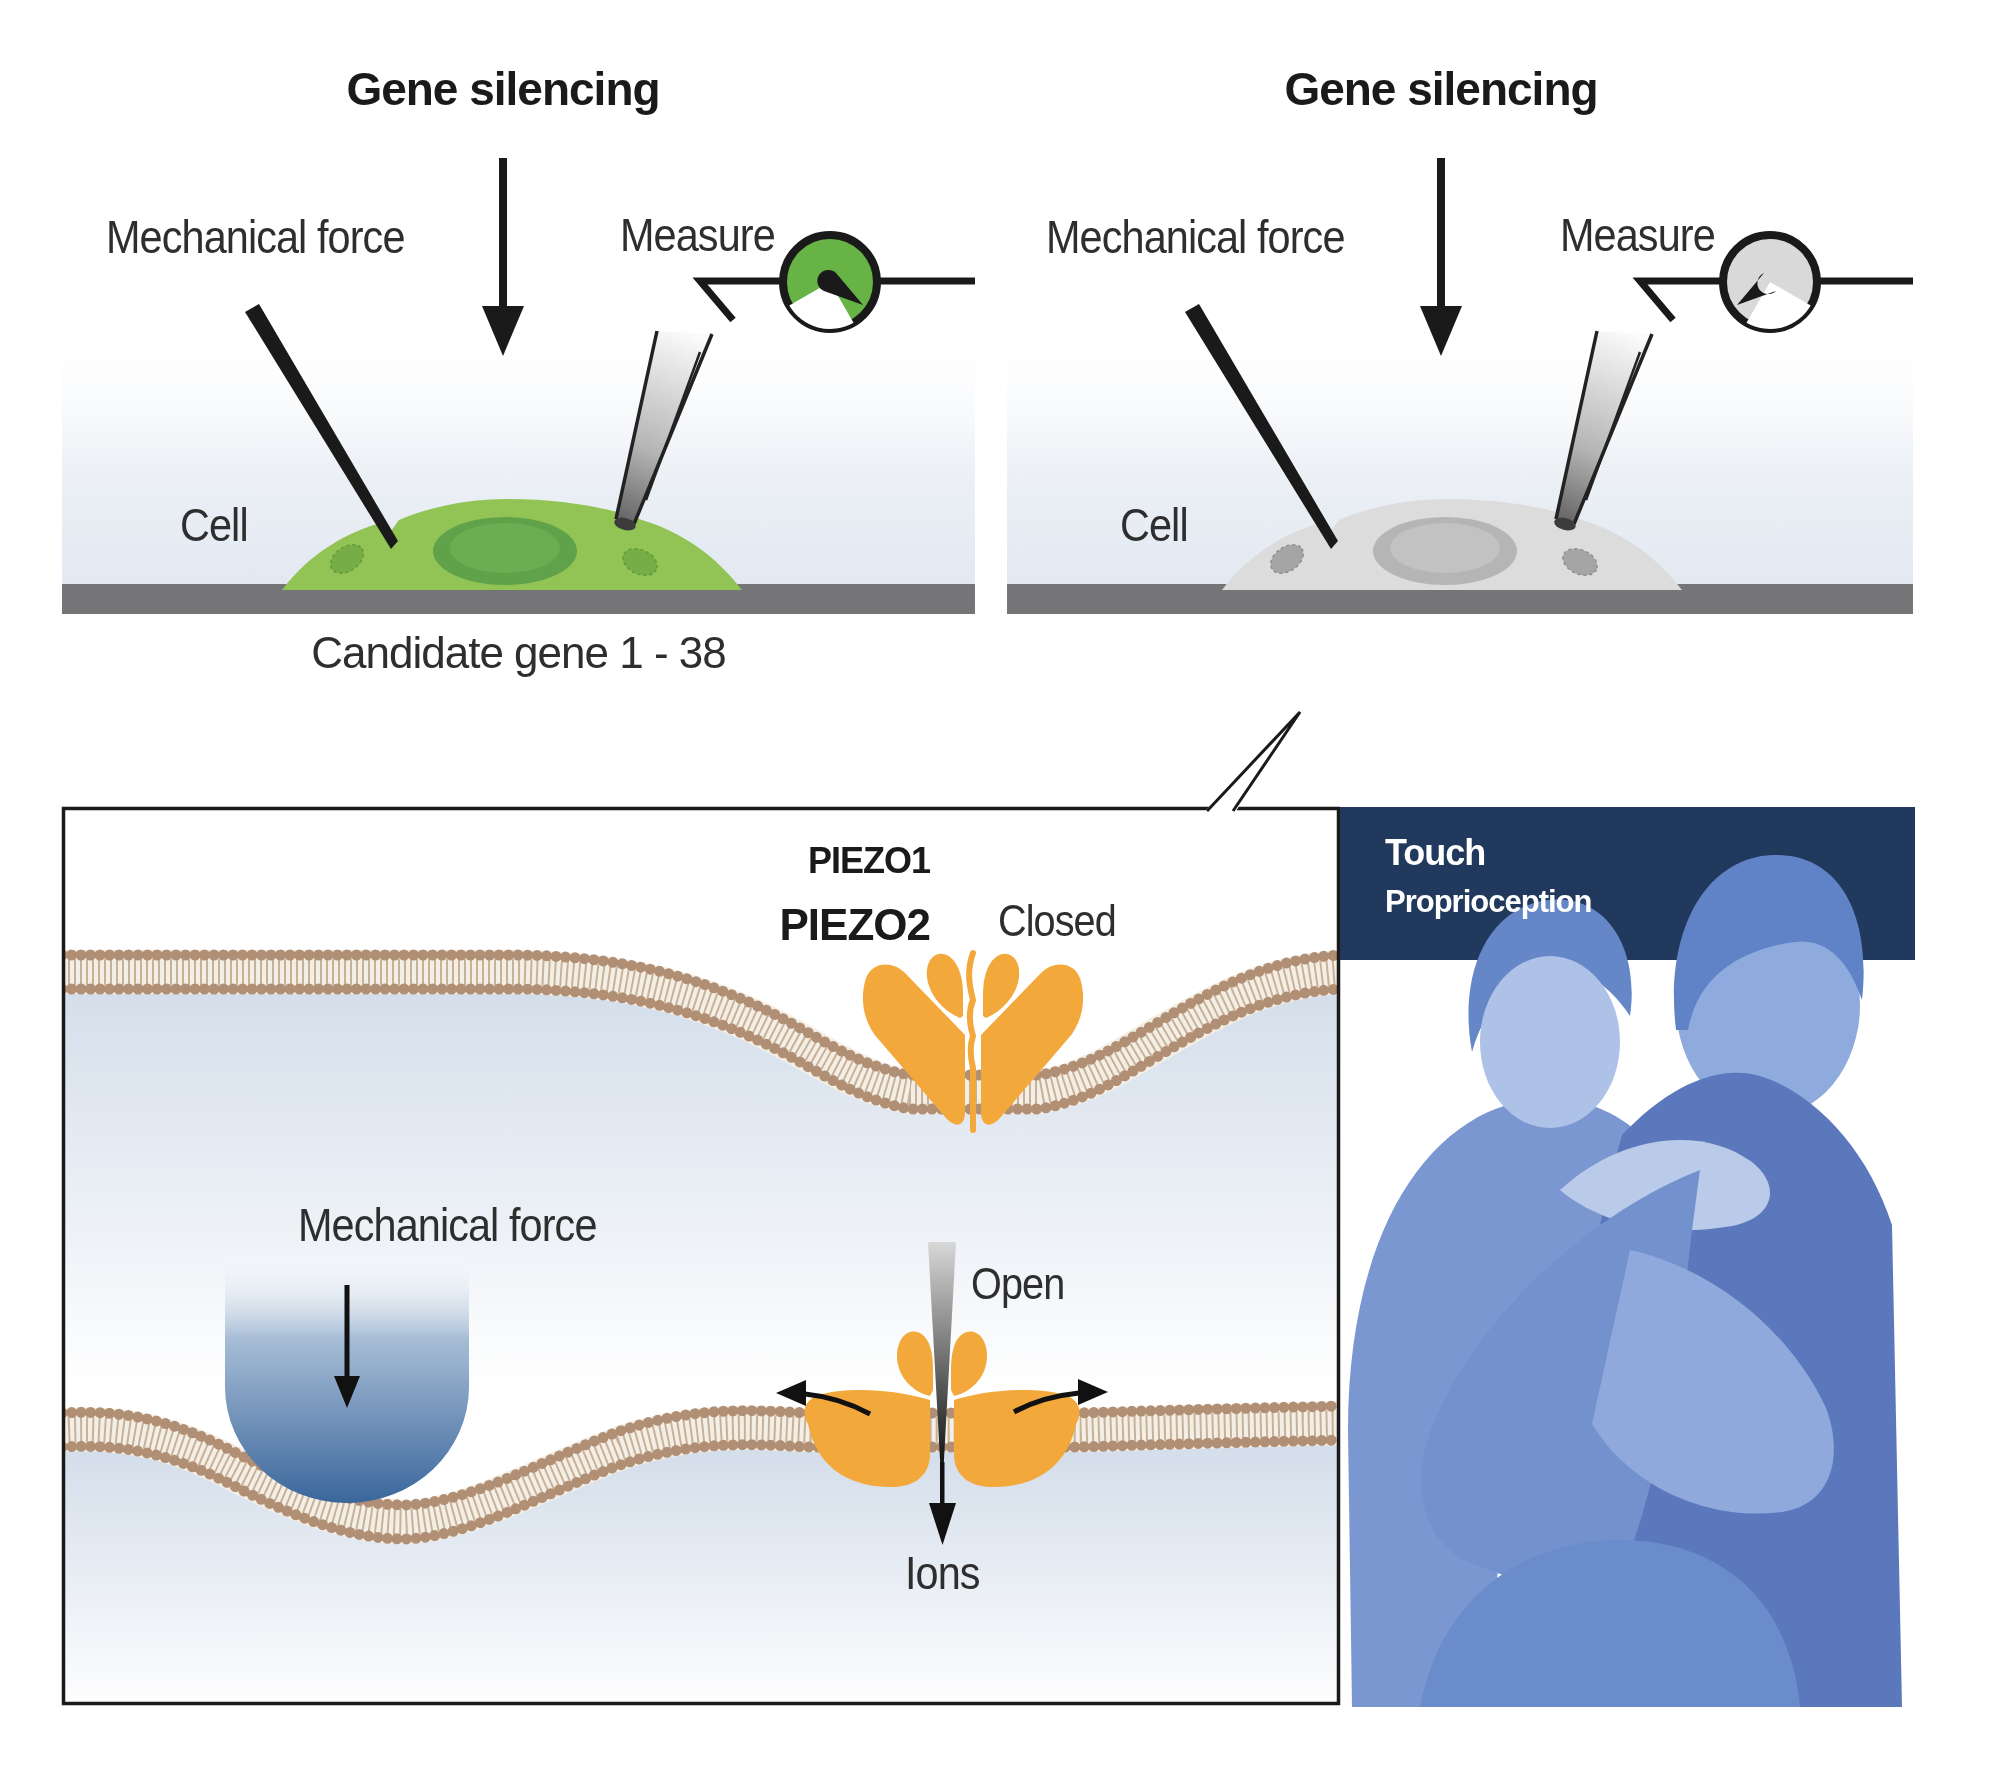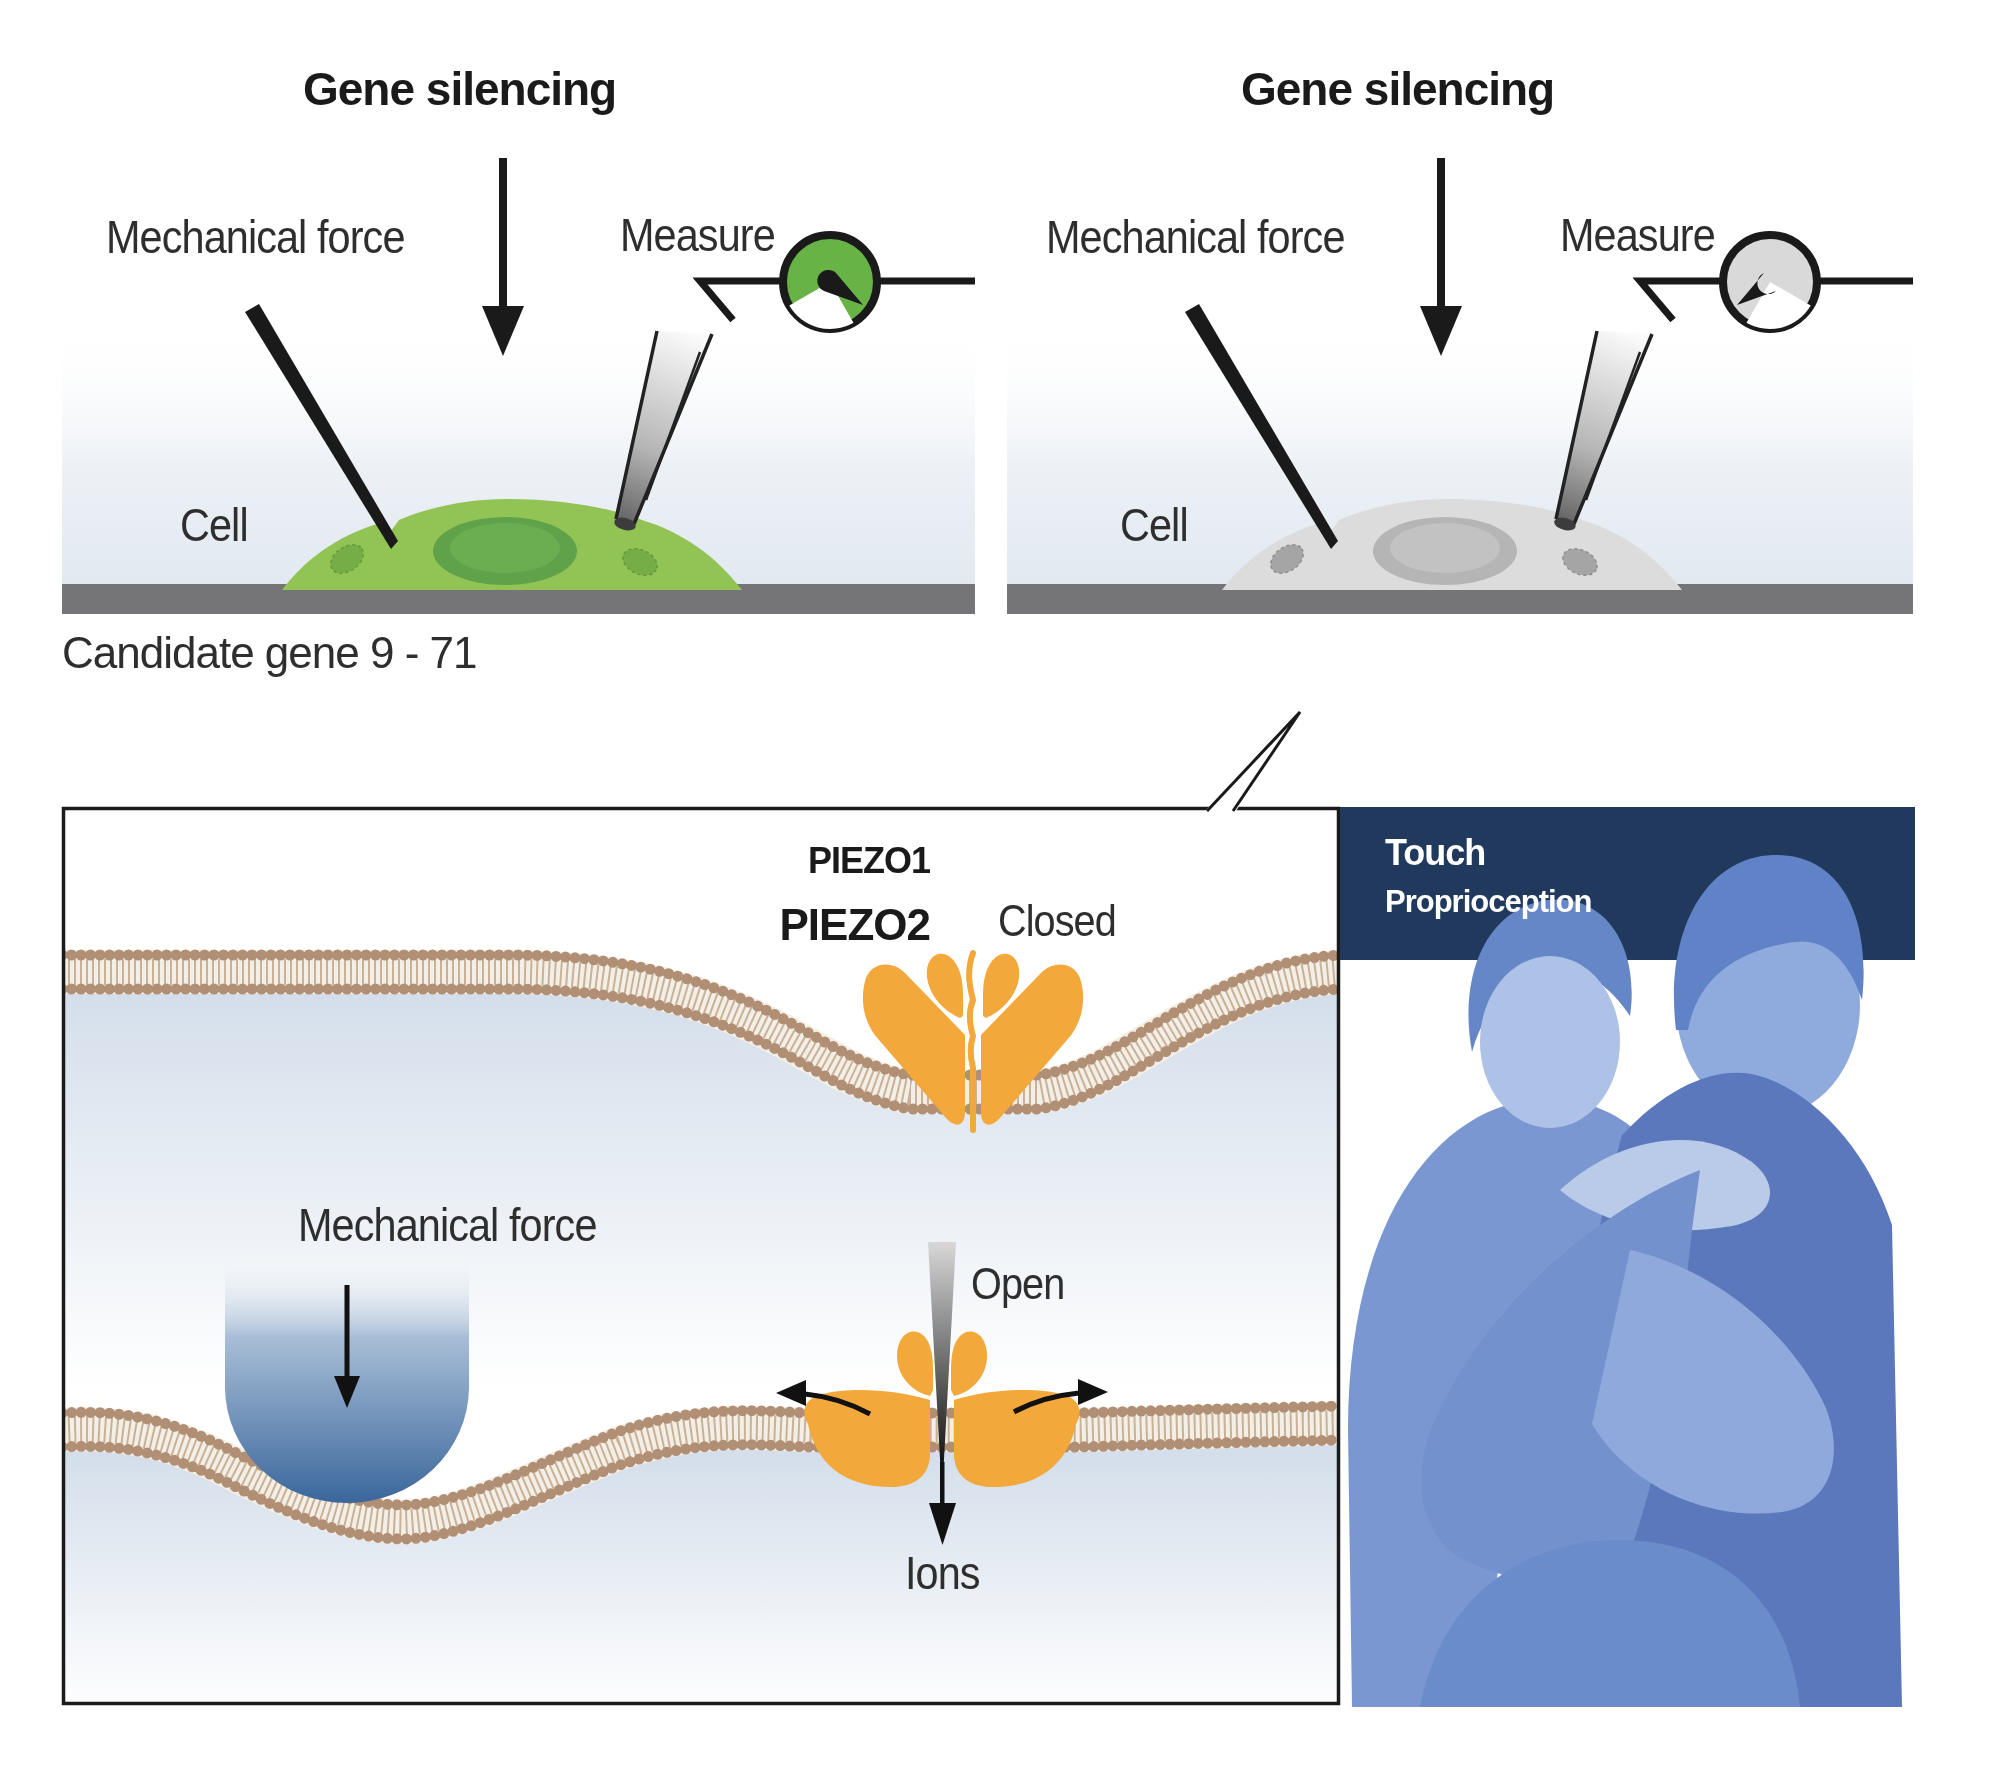--- a/index.html
+++ b/index.html
@@ -3,21 +3,21 @@
 <meta charset="utf-8">
 <style>
   html,body{margin:0;padding:0;background:#fff;}
   #stage{position:relative;width:2000px;height:1785px;background:#fff;overflow:hidden;
          font-family:"Liberation Sans", sans-serif;}
   #art{position:absolute;left:0;top:0;width:2000px;height:1785px;}
   .lbl{position:absolute;color:#2e2e2e;font-size:46px;font-weight:400;letter-spacing:-1px;
        white-space:nowrap;transform:scaleX(.9);transform-origin:left top;}
   .lbl-b{position:absolute;color:#1a1a1a;font-size:46px;font-weight:700;letter-spacing:-1px;
        white-space:nowrap;}
-  .ctr{text-align:left;transform:none;}
+  .ctr{text-align:center;transform:none;}
   .rgt{text-align:right;}
   .white{color:#fff;}
 </style>
 </head>
 <body>
 
 <div id="stage">
 
 <svg id="art" viewBox="0 0 2000 1785" xmlns="http://www.w3.org/2000/svg">
   <defs>
@@ -210,21 +210,21 @@
     <path d="M1420,1707 C1440,1600 1520,1540 1620,1540 C1720,1540 1790,1600 1800,1707 Z" style="fill:var(--people-blue, #6b8ccb)"></path>
   </g>
 </svg>
 
 <div class="lbl-b ctr" style="left:303px;top:62px;width:400px;">Gene silencing</div>
 <div class="lbl-b ctr" style="left:1241px;top:62px;width:400px;">Gene silencing</div>
 
 <div class="lbl" style="left:106px;top:210px;">Mechanical force</div>
 <div class="lbl" style="left:620px;top:208px;">Measure</div>
 <div class="lbl" style="left:180px;top:498px;">Cell</div>
-<div class="lbl ctr" style="left:62px;top:628px;width:913px;font-size:44px;">Candidate gene 9 - 71</div>
+<div class="lbl ctr" style="left:62px;top:628px;width:913px;font-size:44px;">Candidate gene 1 - 38</div>
 
 <div class="lbl" style="left:1046px;top:210px;">Mechanical force</div>
 <div class="lbl" style="left:1560px;top:208px;">Measure</div>
 <div class="lbl" style="left:1120px;top:498px;">Cell</div>
 
 <div class="lbl-b rgt" style="left:725px;top:840px;width:205px;font-size:36px;">PIEZO1</div>
 <div class="lbl-b rgt" style="left:725px;top:900px;width:205px;font-size:44px;">PIEZO2</div>
 <div class="lbl" style="left:998px;top:896px;font-size:44px;">Closed</div>
 <div class="lbl" style="left:298px;top:1198px;">Mechanical force</div>
 <div class="lbl" style="left:971px;top:1259px;font-size:44px;">Open</div>

